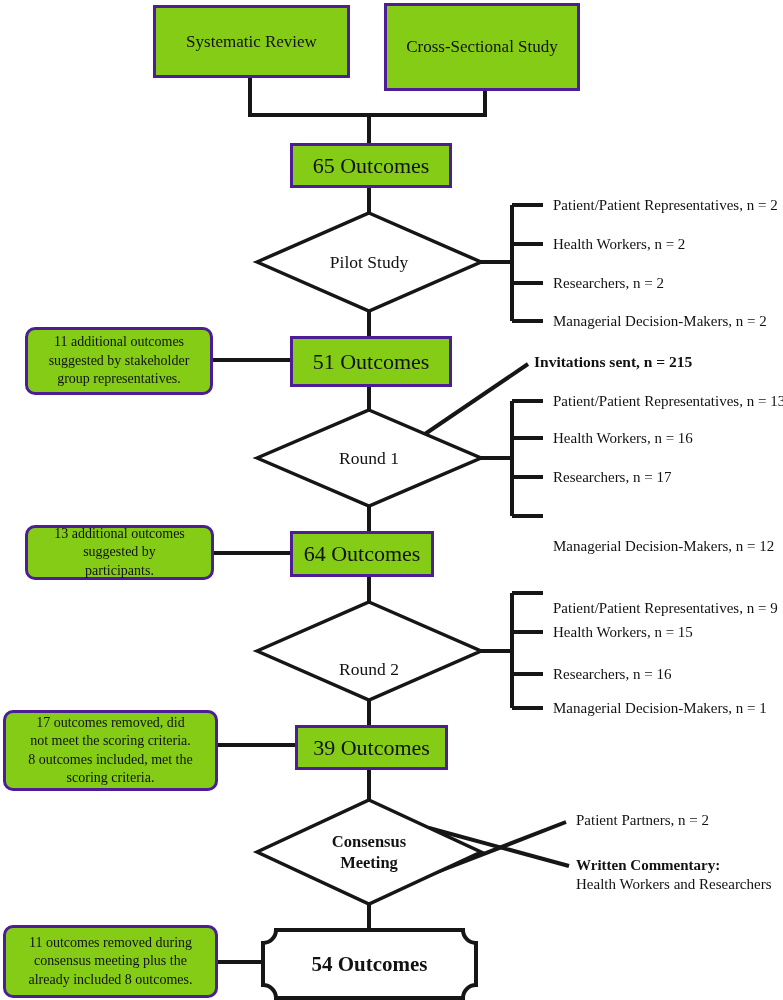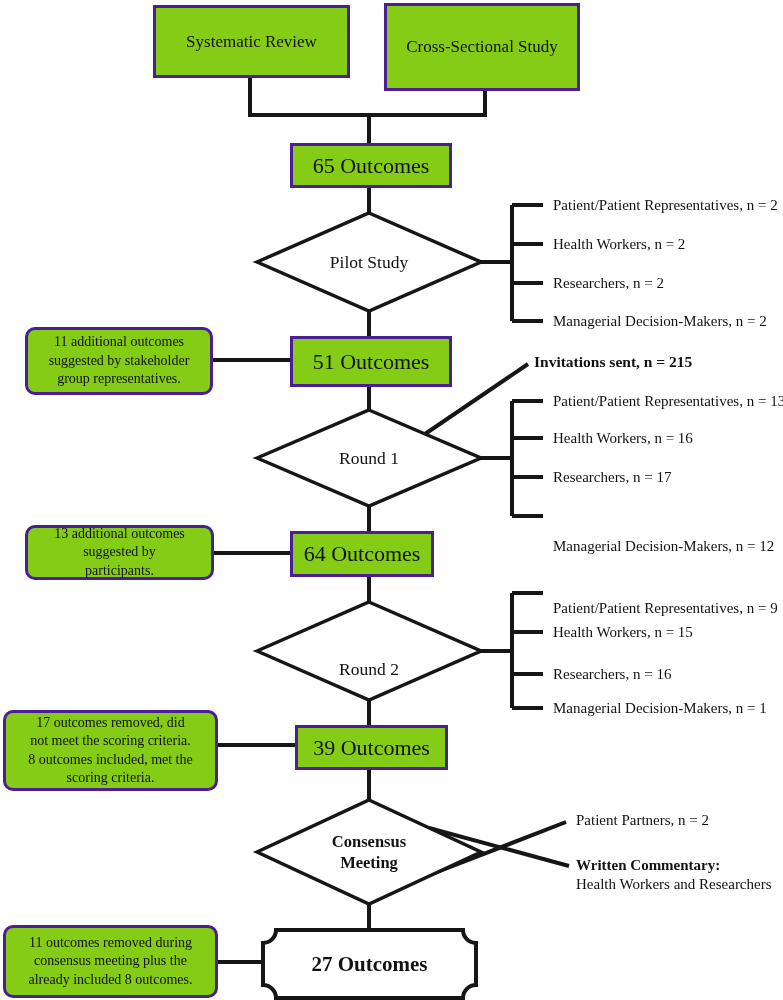--- a/index.html
+++ b/index.html
@@ -123,15 +123,15 @@
 
   <div class="bracket-label" style="left:553px; top:608px;">Patient/Patient Representatives, n = 9</div>
   <div class="bracket-label" style="left:553px; top:632px;">Health Workers, n = 15</div>
   <div class="bracket-label" style="left:553px; top:674px;text-align:right;">Researchers, n = 16</div>
   <div class="bracket-label" style="left:553px; top:708px;">Managerial Decision-Makers, n = 1</div>
 
   <div class="bracket-label" style="left:576px; top:820px;">Patient Partners, n = 2</div>
   <div class="bracket-label bold" style="left:576px; top:865px;">Written Commentary:</div>
   <div class="bracket-label" style="left:576px; top:884px;">Health Workers and Researchers</div>
 
-  <div class="final-label" style="left:263px; top:930px; width:213px; height:68px;">27 Outcomes</div>
+  <div class="final-label" style="left:263px; top:930px; width:213px; height:68px;">54 Outcomes</div>
 
 </div>
 
 </body></html>

